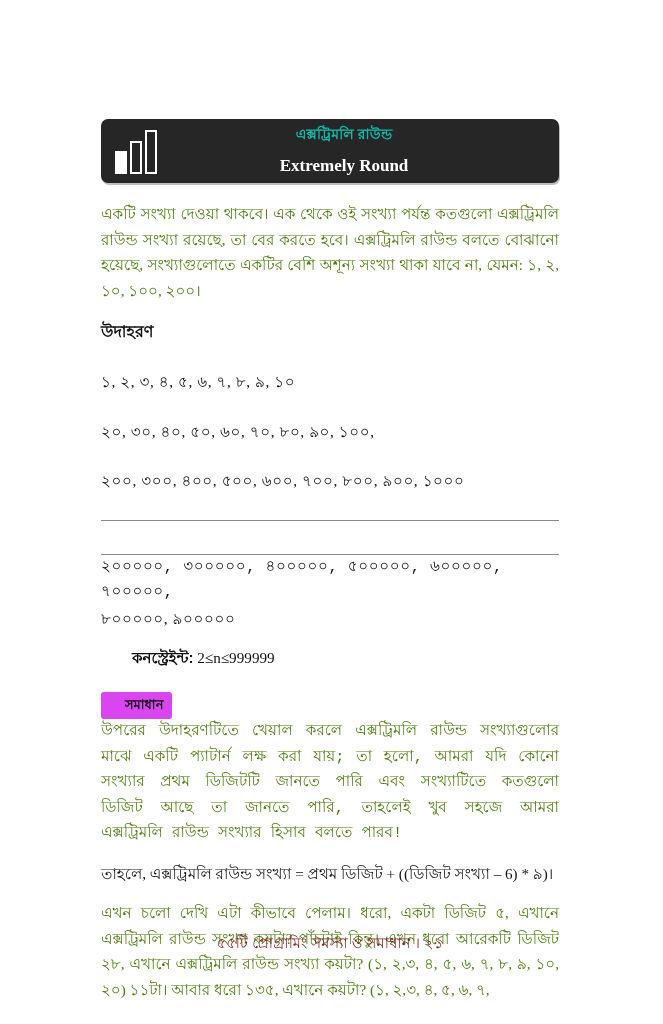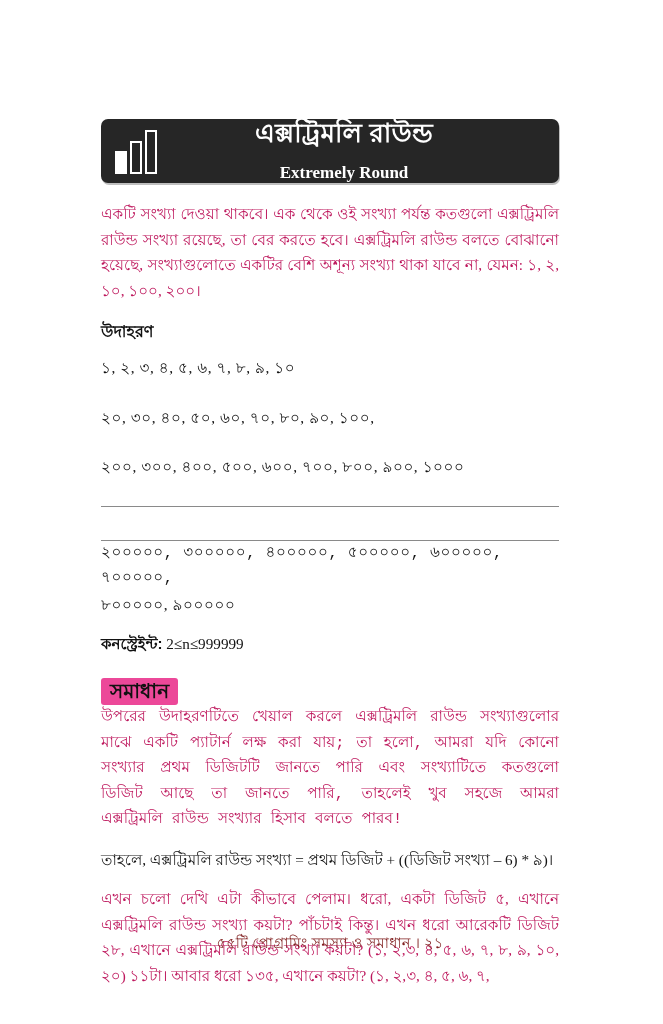--- a/index.html
+++ b/index.html
@@ -70,44 +70,44 @@
     border: 2px solid #ffffff;
   }
   .banner-titles {
     width: 100%;
     text-align: center;
     padding-left: 38px;
     padding-right: 10px;
     box-sizing: border-box;
   }
   .banner-title-bn {
-    color: #ffffff;
-    font-family: "Liberation Sans", "DejaVu Sans", sans-serif;
-    font-size: 26px;
+    color: #14b8a6;
+    font-family: "Liberation Sans", "DejaVu Sans", sans-serif;
+    font-size: 14px;
     font-weight: bold;
     line-height: 1.15;
     letter-spacing: 0.2px;
   }
   .banner-title-en {
     color: #ffffff;
     font-family: "Liberation Serif", "DejaVu Serif", serif;
     font-size: 17px;
     font-weight: bold;
     line-height: 1.25;
     margin-top: 13px;
   }
 
   
   .para {
     font-family: "Liberation Serif", "DejaVu Serif", serif;
     font-size: 15.2px;
     line-height: 25.5px;
     text-align: justify;
     text-justify: inter-word;
-    color: #be185d;
+    color: #4d7c0f;
   }
 
   .sec-heading {
     font-family: "Liberation Sans", "DejaVu Sans", sans-serif;
     font-size: 16px;
     font-weight: bold;
     color: #111111;
     line-height: 22px;
   }
 
@@ -130,29 +130,30 @@
   .constraint {
     font-family: "Liberation Serif", "DejaVu Serif", serif;
     font-size: 15.2px;
     line-height: 25px;
     color: #121212;
   }
   .constraint b {
     font-family: "Liberation Sans", "DejaVu Sans", sans-serif;
     font-weight: bold;
     font-size: 15px;
+    margin-left: 31px;
   }
 
   .badge {
     display: inline-block;
-    background: #ec4899;
+    background: #d946ef;
     border-radius: 3px;
-    padding: 3px 9px 4px 9px;
-    font-family: "Liberation Sans", "DejaVu Sans", sans-serif;
-    font-size: 20px;
+    padding: 3px 9px 4px 24px;
+    font-family: "Liberation Sans", "DejaVu Sans", sans-serif;
+    font-size: 13px;
     font-weight: bold;
     color: #111111;
     line-height: 20px;
   }
 
   .formula {
     font-family: "Liberation Serif", "DejaVu Serif", serif;
     font-size: 15.2px;
     line-height: 25.5px;
     color: #121212;
@@ -168,21 +169,21 @@
     text-align: center;
     font-family: "Liberation Serif", "DejaVu Serif", serif;
     font-size: 14.5px;
     color: #7f1d1d;
     letter-spacing: 0.3px;
   }
 
   
   .mt-14 { margin-top: 14px; }
   .mt-12 { margin-top: 0; font-family: Liberation Mono, monospace; }
-  .mt-10 { margin-top: 12px; }
+  .mt-10 { margin-top: 26px; }
   .mt-18 { margin-top: 18px; }
   .mt-22 { margin-top: 22px; }
   .mt-26 { margin-top: 26px; }
   .mt-6  { margin-top: 24px; }
 </style>
 </head>
 <body>
 
 <div class="page">
 

